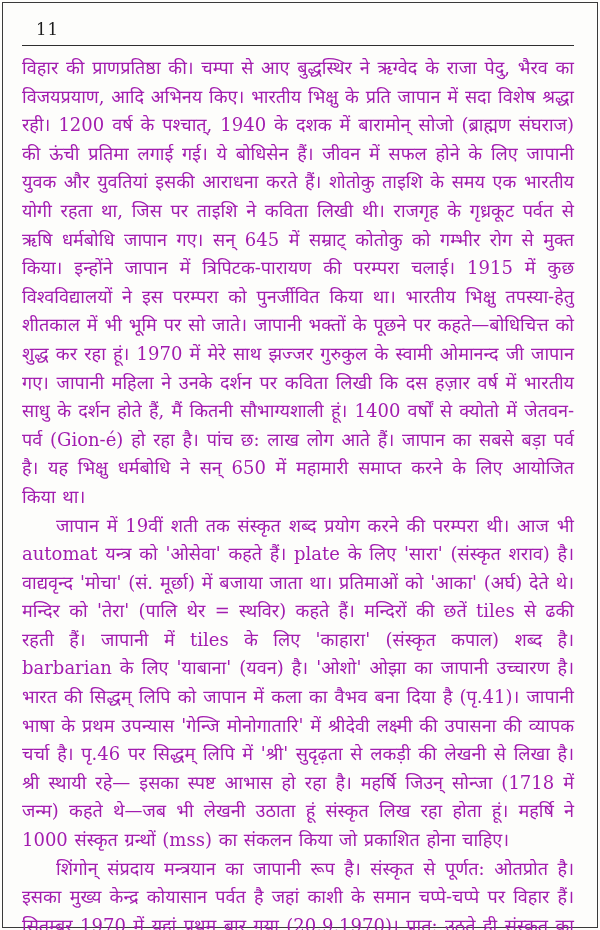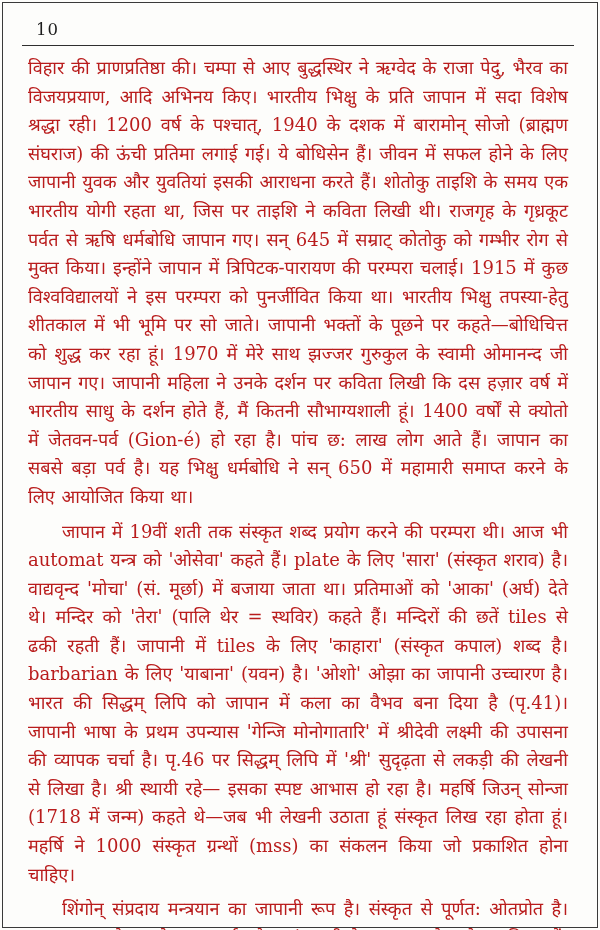--- a/index.html
+++ b/index.html
@@ -43,40 +43,40 @@
   }
   .header-title {
     font-size: 16px;
   }
   .header-rule {
     border-bottom: 1.2px solid #2f2f2f;
     margin-top: 6px;
     margin-bottom: 8px;
   }
   .body-text p {
-    margin: 6px;
+    margin: 0;
     font-size: 18px;
     line-height: 28.6px;
     text-align: justify;
-    color: #b91c1c;
+    color: #a21caf;
     word-spacing: 1px;
   }
   .body-text p.indent {
     text-indent: 34px;
   }
 </style>
 </head>
 <body>
 
 <div class="page">
   <div class="page-frame"></div>
   <div class="page-inner">
 
     <header class="page-header">
-      <span class="page-number">10</span>
+      <span class="page-number">11</span>
     </header>
 
     <div class="header-rule"></div>
 
     <main class="body-text">
       <p>विहार की प्राणप्रतिष्ठा की। चम्पा से आए बुद्धस्थिर ने ऋग्वेद के राजा पेदु, भैरव का विजयप्रयाण, आदि अभिनय किए। भारतीय भिक्षु के प्रति जापान में सदा विशेष श्रद्धा रही। 1200 वर्ष के पश्चात्, 1940 के दशक में बारामोन् सोजो (ब्राह्मण संघराज) की ऊंची प्रतिमा लगाई गई। ये बोधिसेन हैं। जीवन में सफल होने के लिए जापानी युवक और युवतियां इसकी आराधना करते हैं। शोतोकु ताइशि के समय एक भारतीय योगी रहता था, जिस पर ताइशि ने कविता लिखी थी। राजगृह के गृध्रकूट पर्वत से ऋषि धर्मबोधि जापान गए। सन् 645 में सम्राट् कोतोकु को गम्भीर रोग से मुक्त किया। इन्होंने जापान में त्रिपिटक-पारायण की परम्परा चलाई। 1915 में कुछ विश्वविद्यालयों ने इस परम्परा को पुनर्जीवित किया था। भारतीय भिक्षु तपस्या-हेतु शीतकाल में भी भूमि पर सो जाते। जापानी भक्तों के पूछने पर कहते—बोधिचित्त को शुद्ध कर रहा हूं। 1970 में मेरे साथ झज्जर गुरुकुल के स्वामी ओमानन्द जी जापान गए। जापानी महिला ने उनके दर्शन पर कविता लिखी कि दस हज़ार वर्ष में भारतीय साधु के दर्शन होते हैं, मैं कितनी सौभाग्यशाली हूं। 1400 वर्षों से क्योतो में जेतवन-पर्व (Gion-é) हो रहा है। पांच छ: लाख लोग आते हैं। जापान का सबसे बड़ा पर्व है। यह भिक्षु धर्मबोधि ने सन् 650 में महामारी समाप्त करने के लिए आयोजित किया था।</p>
       <p class="indent">जापान में 19वीं शती तक संस्कृत शब्द प्रयोग करने की परम्परा थी। आज भी automat यन्त्र को 'ओसेवा' कहते हैं। plate के लिए 'सारा' (संस्कृत शराव) है। वाद्यवृन्द 'मोचा' (सं. मूर्छा) में बजाया जाता था। प्रतिमाओं को 'आका' (अर्घ) देते थे। मन्दिर को 'तेरा' (पालि थेर = स्थविर) कहते हैं। मन्दिरों की छतें tiles से ढकी रहती हैं। जापानी में tiles के लिए 'काहारा' (संस्कृत कपाल) शब्द है। barbarian के लिए 'याबाना' (यवन) है। 'ओशो' ओझा का जापानी उच्चारण है। भारत की सिद्धम् लिपि को जापान में कला का वैभव बना दिया है (पृ.41)। जापानी भाषा के प्रथम उपन्यास 'गेन्जि मोनोगातारि' में श्रीदेवी लक्ष्मी की उपासना की व्यापक चर्चा है। पृ.46 पर सिद्धम् लिपि में 'श्री' सुदृढ़ता से लकड़ी की लेखनी से लिखा है। श्री स्थायी रहे— इसका स्पष्ट आभास हो रहा है। महर्षि जिउन् सोन्जा (1718 में जन्म) कहते थे—जब भी लेखनी उठाता हूं संस्कृत लिख रहा होता हूं। महर्षि ने 1000 संस्कृत ग्रन्थों (mss) का संकलन किया जो प्रकाशित होना चाहिए।</p>
       <p class="indent">शिंगोन् संप्रदाय मन्त्रयान का जापानी रूप है। संस्कृत से पूर्णत: ओतप्रोत है। इसका मुख्य केन्द्र कोयासान पर्वत है जहां काशी के समान चप्पे-चप्पे पर विहार हैं। सितम्बर 1970 में यहां प्रथम बार गया (20.9.1970)। प्रात: उठते ही संस्कृत का 'मन्त्र' सुनता</p>
     </main>
 

